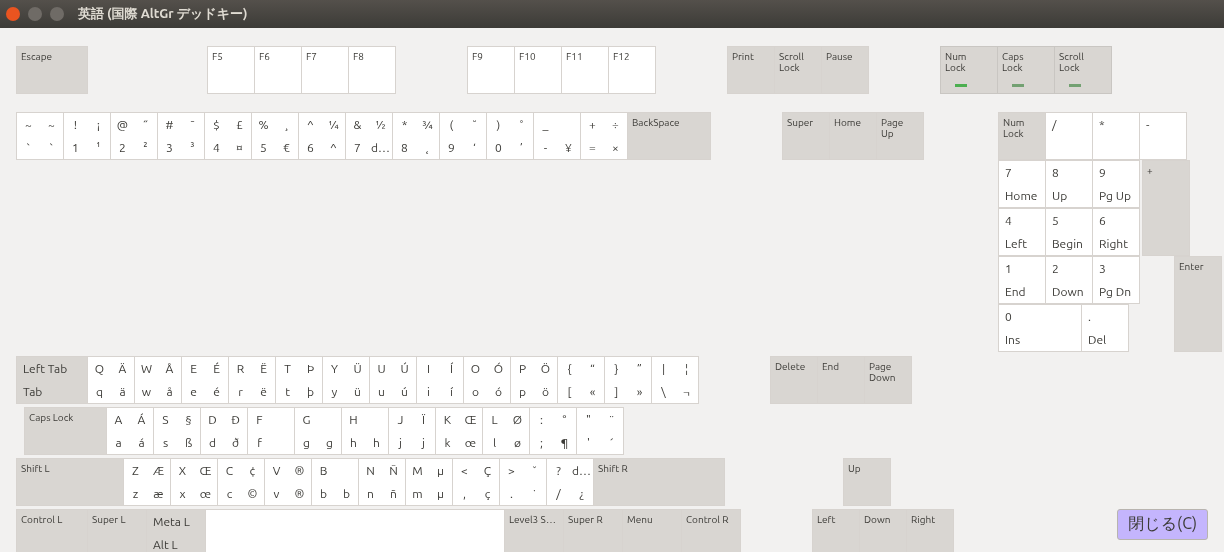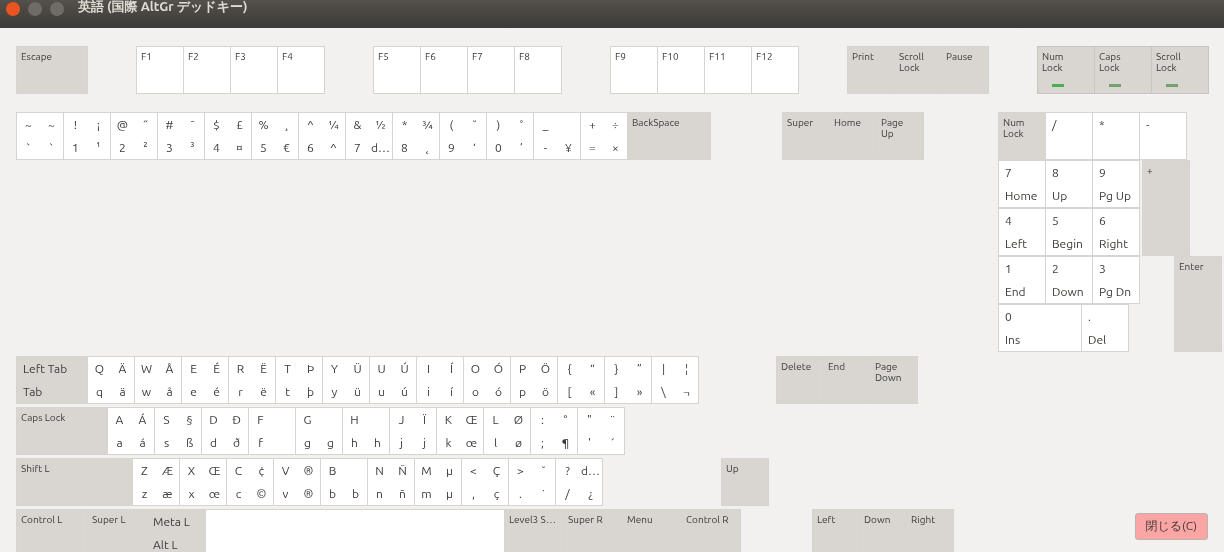--- a/index.html
+++ b/index.html
@@ -1,72 +1,58 @@
 <!DOCTYPE html>
 <html><head>
 <meta charset="utf-8">
 <style>
 * { box-sizing: border-box; margin: 0; padding: 0; font-family: "Ubuntu", "DejaVu Sans", sans-serif; }
 body { background: #f2f1f0; width: 1224px; height: 552px; overflow: hidden; }
-.titlebar { height: 28px; background: linear-gradient(#54504b,#3c3b37); display: flex; align-items: flex-end; padding: 12px 6px; gap: 8px; }
+.titlebar { height: 28px; background: linear-gradient(#54504b,#3c3b37); display: flex; align-items: center; padding: 0 6px; gap: 8px; }
 .window-btn { width: 14px; height: 14px; border-radius: 50%; display: inline-block; }
 .title-text { color: #dfdbd2; font-size: 13px; margin-left: 6px; font-weight: bold; }
 .kbd-area { padding: 18px 16px 0 16px; }
 .cluster-row { display: flex; gap: 24px; margin-bottom: 4px; }
 .cluster { display: flex; }
 .kbd-row { display: flex; }
 .key { background: #fff; border: 1px solid #d7d3cf; margin-right: -1px; margin-bottom: -1px; position: relative; }
 .key.gray { background: #d9d6d2; }
-.w1 { width: 48px; } .w125 { width: 60px; } .w15 { width: 72px; } .w175 { width: 92px; }
-.w2 { width: 84px; } .w225 { width: 117px; padding-left: 28px; } .w275 { width:132px;} .w550 { width: 300px; }
+.w1 { width: 48px; } .w125 { width: 60px; } .w15 { width: 72px; } .w175 { width: 83px; margin-left: 8px; }
+.w2 { width: 84px; } .w225 { width: 108px; padding-left: 28px; } .w275 { width:132px;} .w550 { width: 300px; }
 .h1 { height: 48px; } .h2 { height: 96px; }
 .klabel { position: absolute; top: 4px; left: 4px; font-size: 10px; color: #3c3b37; line-height: 1.1; max-width: 90%; }
 .quad { position: absolute; inset: 0; display: grid; grid-template: 1fr 1fr / 1fr 1fr; }
 .quad span { display:flex; align-items:center; justify-content:center; font-size:12px; color:#3c3b37; }
 .pair { position: absolute; inset: 0; display:flex; flex-direction: column; }
 .pair span { flex:1; display:flex; align-items:center; padding-left:6px; font-size:12px; color:#3c3b37;}
 .lockkey { background:#d9d6d2; border:1px solid #c9c6c2; margin-right:-1px; width:58px; height:48px; padding:4px; font-size:10px; color:#3c3b37; position:relative;}
 .led { position:absolute; bottom:6px; left:14px; width:12px; height:3px; background:#4caf50; }
 .led.off { background:#2e7d32; opacity:.6;}
 .footer { position:absolute; bottom:12px; right:16px; }
-.close-btn { background:#fca5a5; border:1px solid #b8b4af; border-radius:3px; padding:4px 10px; font-size:12px; color:#3c3b37; }
+.close-btn { background:#c4b5fd; border:1px solid #b8b4af; border-radius:3px; padding:4px 10px; font-size:16px; color:#3c3b37; }
 .group-gap { width: 24px; }
 </style>
 </head>
 <body>
 
 <div class="titlebar">
   <span class="window-btn" style="background:#e95420"></span>
   <span class="window-btn" style="background:#6f6b66"></span>
   <span class="window-btn" style="background:#6f6b66"></span>
   <span class="title-text">英語 (国際 AltGr デッドキー)</span>
 </div>
 
 <div class="kbd-area" id="kbd">
     <div class="cluster-row">
       <div class="cluster">
         <div class="key gray w15 h1">
           <div class="klabel">Escape</div>
         </div>
       </div>
       <div class="group-gap"></div>
-      <div class="cluster">
-        <div class="key w1 h1">
-          <div class="klabel">F1</div>
-        </div>
-        <div class="key w1 h1">
-          <div class="klabel">F2</div>
-        </div>
-        <div class="key w1 h1">
-          <div class="klabel">F3</div>
-        </div>
-        <div class="key w1 h1">
-          <div class="klabel">F4</div>
-        </div>
-      </div>
       <div class="group-gap"></div>
       <div class="cluster">
         <div class="key w1 h1">
           <div class="klabel">F5</div>
         </div>
         <div class="key w1 h1">
           <div class="klabel">F6</div>
         </div>
         <div class="key w1 h1">
           <div class="klabel">F7</div>
@@ -454,21 +440,21 @@
             <div class="quad">
               <span>|</span>
               <span>¦</span>
               <span>\</span>
               <span>¬</span>
             </div>
           </div>
         </div>
       </div>
       <div class="group-gap"></div>
-      <div class="cluster" style="width: 144px; margin-left: 6px;">
+      <div class="cluster" style="width: 144px;">
         <div class="kbd-row">
           <div class="key gray w1 h1">
             <div class="klabel">Delete</div>
           </div>
           <div class="key gray w1 h1">
             <div class="klabel">End</div>
           </div>
           <div class="key gray w1 h1">
             <div class="klabel">Page<br>Down</div>
           </div>
@@ -656,20 +642,23 @@
               <span>˙</span>
             </div>
           </div>
           <div class="key w1 h1">
             <div class="quad">
               <span>?</span>
               <span>d…</span>
               <span>/</span>
               <span>¿</span>
             </div>
+          </div>
+          <div class="key gray w275 h1">
+            <div class="klabel">Shift R</div>
           </div>
         </div>
       </div>
       <div class="group-gap"></div>
       <div class="cluster" style="width: 144px;">
         <div class="kbd-row">
           <div class="key gray w1 h1" style="visibility:hidden"></div>
           <div class="key gray w1 h1">
             <div class="klabel">Up</div>
           </div>

